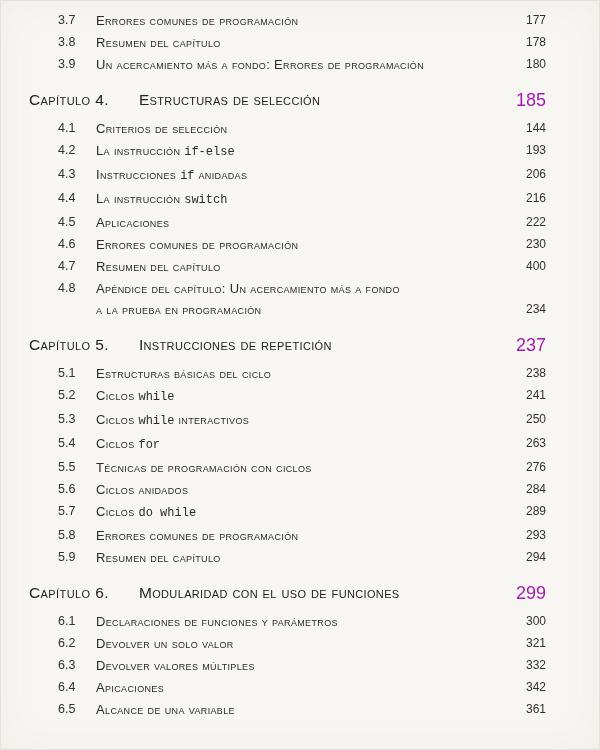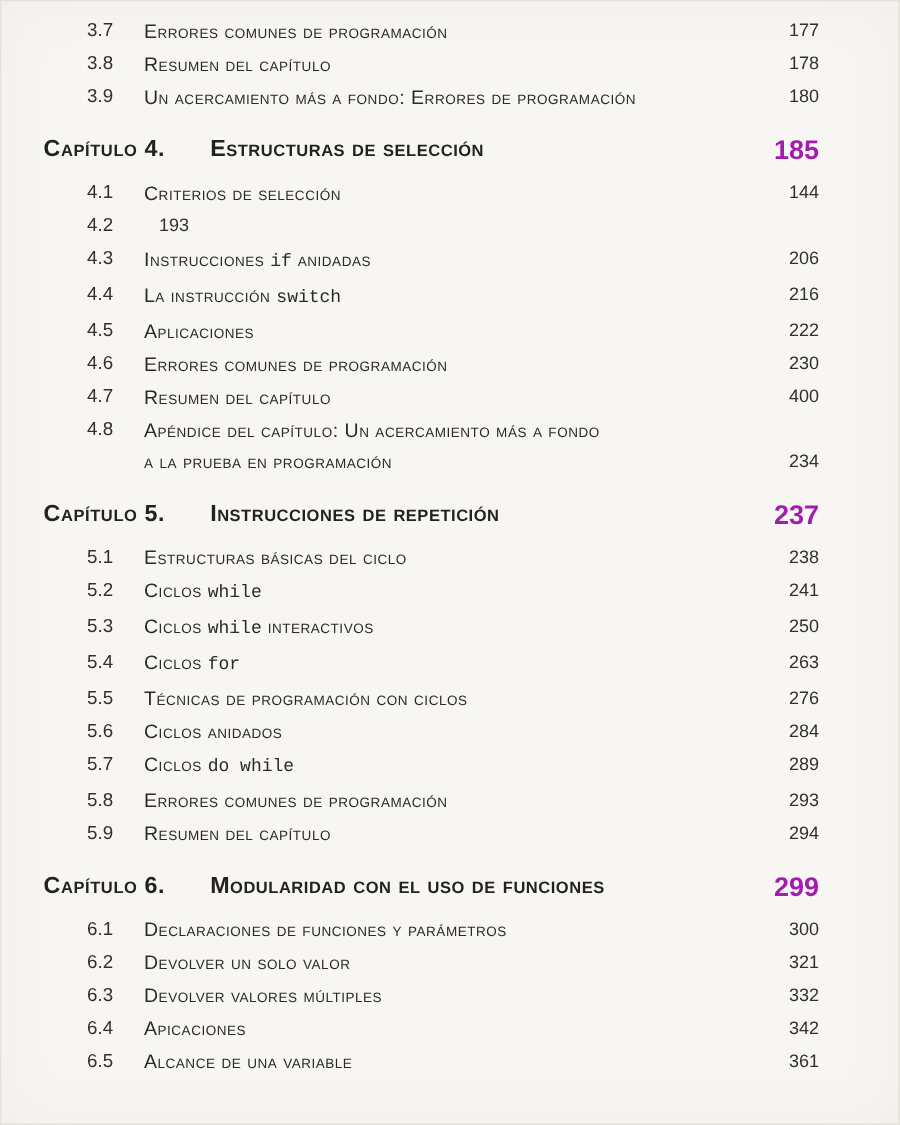--- a/index.html
+++ b/index.html
@@ -26,21 +26,21 @@
   .sc { font-variant: small-caps; letter-spacing: 0.35px; }
   .code {
     font-family: "Liberation Mono", "DejaVu Sans Mono", monospace;
     font-size: 12px;
     letter-spacing: 0;
   }
   .page { flex: none; margin-left: 10px; font-size: 12px; color: #33312c; }
   .row.chapter {
     padding-left: 28px;
     padding-right: 53px;
-    font-weight: bold;
+    font-weight: normal;
     font-size: 15.5px;
     line-height: 22px;
     margin-top: 14px;
     margin-bottom: 7px;
     color: #23221f;
   }
   .row.chapter .chlabel { flex: none; margin-right: 9px; font-variant: small-caps; letter-spacing: 0.4px; }
   .row.chapter .title { flex: 1; margin-left: 21px; }
   .row.chapter .page { font-size: 18px; color: #a21caf; }
   .row.multiline .num { align-self: flex-start; }
@@ -82,20 +82,23 @@
       </div>
       <div class="row section">
         <span class="num">4.1</span>
         <span class="title">
           <span class="tline"><span class="sc">Criterios de selección</span></span>
         </span>
         <span class="page">144</span>
       </div>
       <div class="row section">
         <span class="num">4.2</span>
+        <span class="title">
+          <span class="tline"><span class="sc">La instrucción </span><span class="code">if-else</span></span>
+        </span>
         <span class="page">193</span>
       </div>
       <div class="row section">
         <span class="num">4.3</span>
         <span class="title">
           <span class="tline"><span class="sc">Instrucciones </span><span class="code">if</span><span class="sc"> anidadas</span></span>
         </span>
         <span class="page">206</span>
       </div>
       <div class="row section">

